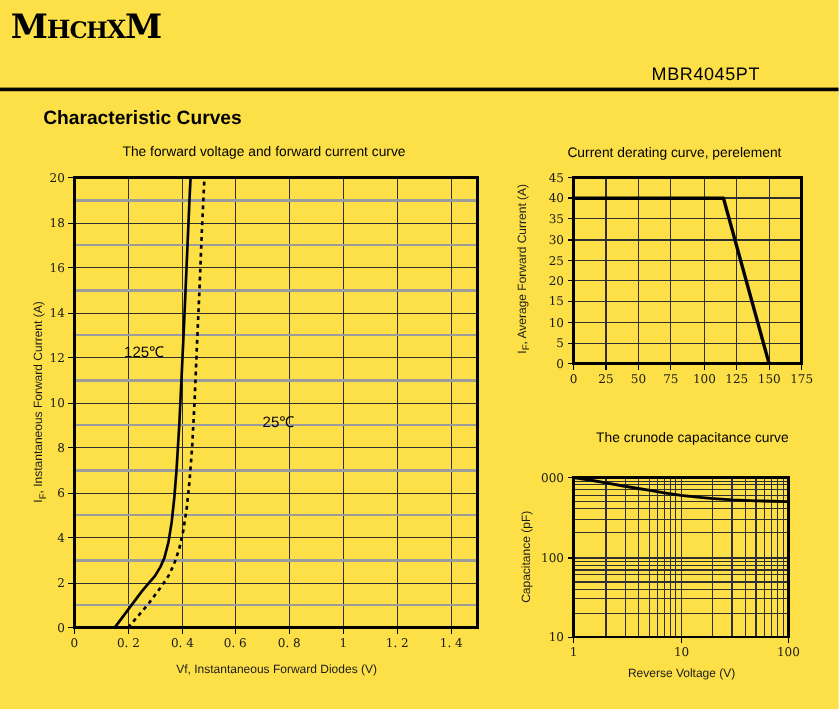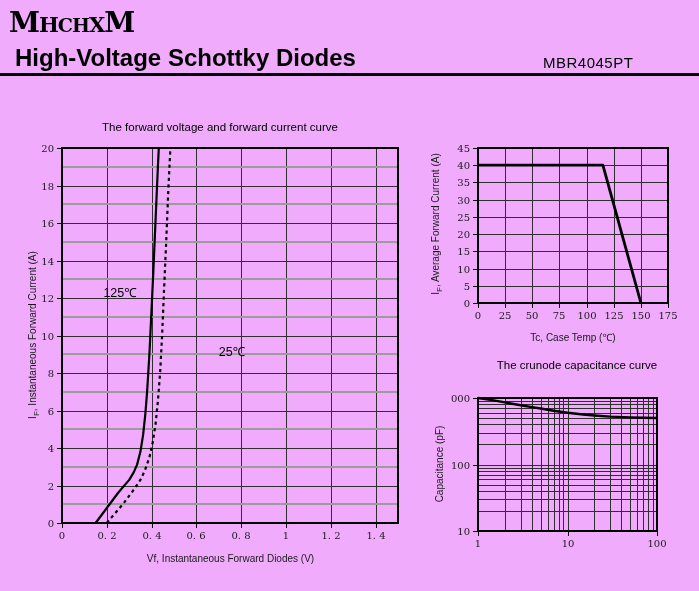--- a/index.html
+++ b/index.html
@@ -1,16 +1,16 @@
 <!DOCTYPE html>
 <html><head>
 <meta charset="utf-8">
 <style>
   html,body{margin:0;padding:0;background:#fff;}
-  .page{position:relative;width:699px;height:591px;background:#f0abfc;
+  .page{position:relative;width:699px;height:591px;background:#fde047;
         font-family:"Liberation Sans",sans-serif;color:#000;overflow:hidden;}
   
   .logo{position:absolute;left:9px;top:6px;font-family:"DejaVu Serif",serif;
         font-weight:bold;letter-spacing:-1px;white-space:nowrap;line-height:34px;}
   .logo .lg0,.logo .lg5{font-size:28px;}
   .logo .lg1,.logo .lg4{font-size:21px;}
   .logo .lg2,.logo .lg3{font-size:19px;}
   .doc-title{position:absolute;left:15px;top:44px;font-size:24px;font-weight:bold;white-space:nowrap;}
   .part-number{position:absolute;left:543px;top:54px;font-size:15px;font-weight:normal;letter-spacing:0.5px;}
   .header-rule{position:absolute;left:0;top:73px;width:699px;height:3px;background:#000;}
@@ -36,23 +36,23 @@
   .s3{left:450px;top:390px;}
   .tick{font-family:"DejaVu Serif",serif;font-size:10px;fill:#1a1a1a;}
   .anno{font-family:"Liberation Sans",sans-serif;font-size:12.5px;fill:#000;}
 </style>
 </head>
 <body>
 
 <div class="page">
 
   <div class="logo" id="logo"><span class="lg0">M</span><span class="lg1">H</span><span class="lg2">C</span><span class="lg3">H</span><span class="lg4">X</span><span class="lg5">M</span></div>
-  <div class="doc-title">High-Voltage Schottky Diodes</div>
   <div class="part-number">MBR4045PT</div>
   <div class="header-rule"></div>
+  <div class="section-title">Characteristic Curves</div>
 
   <div class="chart-title t1">The forward voltage and forward current curve</div>
   <svg id="svg-0" class="chart-svg s1" width="380" height="440">
       <g shape-rendering="crispEdges">
         <line x1="77" y1="8" x2="77" y2="383" stroke="#2f2f2f" stroke-width="1"></line>
         <line x1="122" y1="8" x2="122" y2="383" stroke="#2f2f2f" stroke-width="1"></line>
         <line x1="166" y1="8" x2="166" y2="383" stroke="#2f2f2f" stroke-width="1"></line>
         <line x1="211" y1="8" x2="211" y2="383" stroke="#2f2f2f" stroke-width="1"></line>
         <line x1="256" y1="8" x2="256" y2="383" stroke="#2f2f2f" stroke-width="1"></line>
         <line x1="301" y1="8" x2="301" y2="383" stroke="#2f2f2f" stroke-width="1"></line>
@@ -117,20 +117,21 @@
       <text x="24" y="49.5" text-anchor="end" class="tick">18</text>
       <text x="24" y="11.5" text-anchor="end" class="tick">20</text>
       <polyline points="65.6,383.0 71.2,375.5 76.8,368.0 82.4,360.5 88.0,353.0 93.6,346.4 99.2,339.9 103.7,332.4 107.0,324.9 110.4,311.8 113.1,294.9 115.3,274.3 117.1,251.8 119.4,214.3 121.2,176.7 123.4,129.9 125.6,79.3 127.9,26.8 128.8,8.0" fill="none" stroke="#000" stroke-width="2.2" stroke-linejoin="round"></polyline>
       <polyline points="76.8,383.0 82.4,376.4 88.0,369.9 93.6,363.3 99.2,355.8 104.8,348.3 110.4,339.9 114.9,330.5 119.4,317.4 122.7,302.4 125.6,283.6 127.9,261.1 130.1,233.0 132.1,195.5 134.1,148.6 136.2,101.8 138.2,53.0 140.0,15.5 140.4,8.0" fill="none" stroke="#000" stroke-width="2.2" stroke-linejoin="round" stroke-dasharray="3.2 3.4"></polyline>
       <text x="73.4" y="157.1" class="anno">125℃</text>
       <text x="188.8" y="216.1" class="anno">25℃</text>
     </svg>
   <div class="axis-label x1">Vf, Instantaneous Forward Diodes (V)</div>
   <div class="axis-label rot y1"><span>I</span><sub>F</sub><span>, Instantaneous Forward Current (A)</span></div>
 
+  <div class="chart-title t2">Current derating curve, perelement</div>
   <svg id="svg-1" class="chart-svg s2" width="245" height="200">
       <g shape-rendering="crispEdges">
         <line x1="55" y1="8" x2="55" y2="163" stroke="#2f2f2f" stroke-width="1"></line>
         <line x1="82" y1="8" x2="82" y2="163" stroke="#2f2f2f" stroke-width="1"></line>
         <line x1="109" y1="8" x2="109" y2="163" stroke="#2f2f2f" stroke-width="1"></line>
         <line x1="137" y1="8" x2="137" y2="163" stroke="#2f2f2f" stroke-width="1"></line>
         <line x1="164" y1="8" x2="164" y2="163" stroke="#2f2f2f" stroke-width="1"></line>
         <line x1="191" y1="8" x2="191" y2="163" stroke="#2f2f2f" stroke-width="1"></line>
         <line x1="28" y1="146" x2="218" y2="146" stroke="#2f2f2f" stroke-width="1"></line>
         <line x1="28" y1="129" x2="218" y2="129" stroke="#2f2f2f" stroke-width="1"></line>
@@ -173,21 +174,20 @@
       <text x="20" y="132.5" text-anchor="end" class="tick">10</text>
       <text x="20" y="114.5" text-anchor="end" class="tick">15</text>
       <text x="20" y="97.5" text-anchor="end" class="tick">20</text>
       <text x="20" y="80.5" text-anchor="end" class="tick">25</text>
       <text x="20" y="63.5" text-anchor="end" class="tick">30</text>
       <text x="20" y="45.5" text-anchor="end" class="tick">35</text>
       <text x="20" y="28.5" text-anchor="end" class="tick">40</text>
       <text x="20" y="11.5" text-anchor="end" class="tick">45</text>
       <polyline points="28.0,25.2 152.9,25.2 190.9,163.0" fill="none" stroke="#000" stroke-width="2.8" stroke-linejoin="round"></polyline>
     </svg>
-  <div class="axis-label x2">Tc, Case Temp (℃)</div>
   <div class="axis-label rot y2"><span>I</span><sub>F</sub><span>, Average Forward Current (A)</span></div>
 
   <div class="chart-title t3">The crunode capacitance curve</div>
   <svg id="svg-2" class="chart-svg s3" width="245" height="175">
       <g shape-rendering="crispEdges">
         <line x1="55" y1="8" x2="55" y2="141" stroke="#2f2f2f" stroke-width="1"></line>
         <line x1="71" y1="8" x2="71" y2="141" stroke="#2f2f2f" stroke-width="1"></line>
         <line x1="82" y1="8" x2="82" y2="141" stroke="#2f2f2f" stroke-width="1"></line>
         <line x1="91" y1="8" x2="91" y2="141" stroke="#2f2f2f" stroke-width="1"></line>
         <line x1="98" y1="8" x2="98" y2="141" stroke="#2f2f2f" stroke-width="1"></line>
@@ -229,15 +229,16 @@
         <line x1="23" y1="141" x2="28" y2="141" stroke="#000" stroke-width="1"></line>
       </g>
       <text x="28" y="157" text-anchor="middle" class="tick">1</text>
       <text x="118" y="157" text-anchor="middle" class="tick">10</text>
       <text x="207" y="157" text-anchor="middle" class="tick">100</text>
       <text x="20" y="11.5" text-anchor="end" class="tick">1000</text>
       <text x="20" y="78.5" text-anchor="end" class="tick">100</text>
       <text x="20" y="144.5" text-anchor="end" class="tick">10</text>
       <polyline points="28.0,8.0 43.8,10.4 54.9,12.4 70.7,15.2 81.9,17.1 90.6,18.5 103.6,20.7 117.5,22.8 133.3,24.5 144.4,25.5 160.2,26.6 180.1,27.4 193.1,27.7 207.0,28.0" fill="none" stroke="#000" stroke-width="2.4" stroke-linejoin="round"></polyline>
     </svg>
+  <div class="axis-label x3">Reverse Voltage (V)</div>
   <div class="axis-label rot y3"><span>Capacitance (pF)</span></div>
 
 </div>
 
 </body></html>

